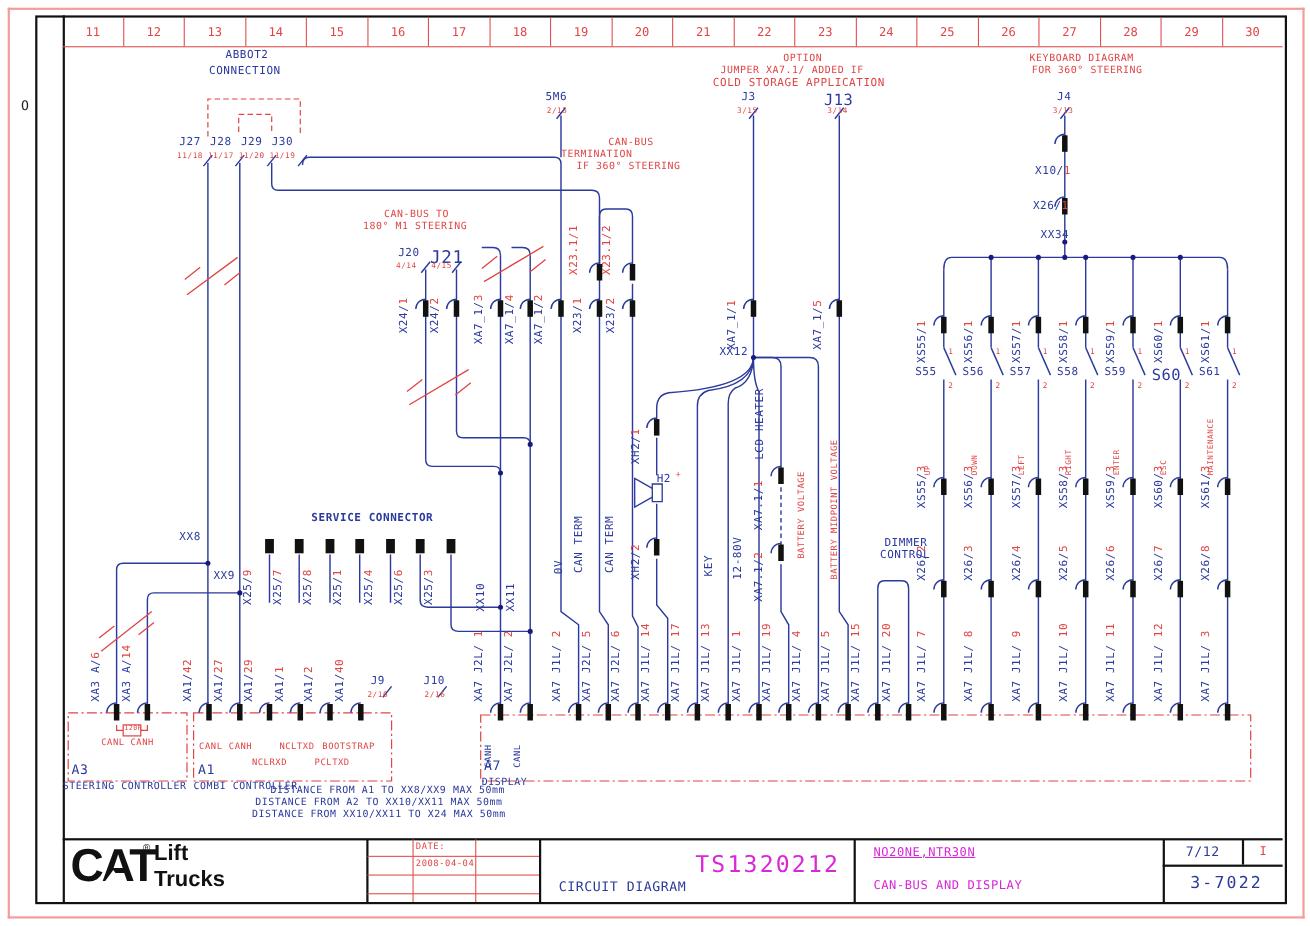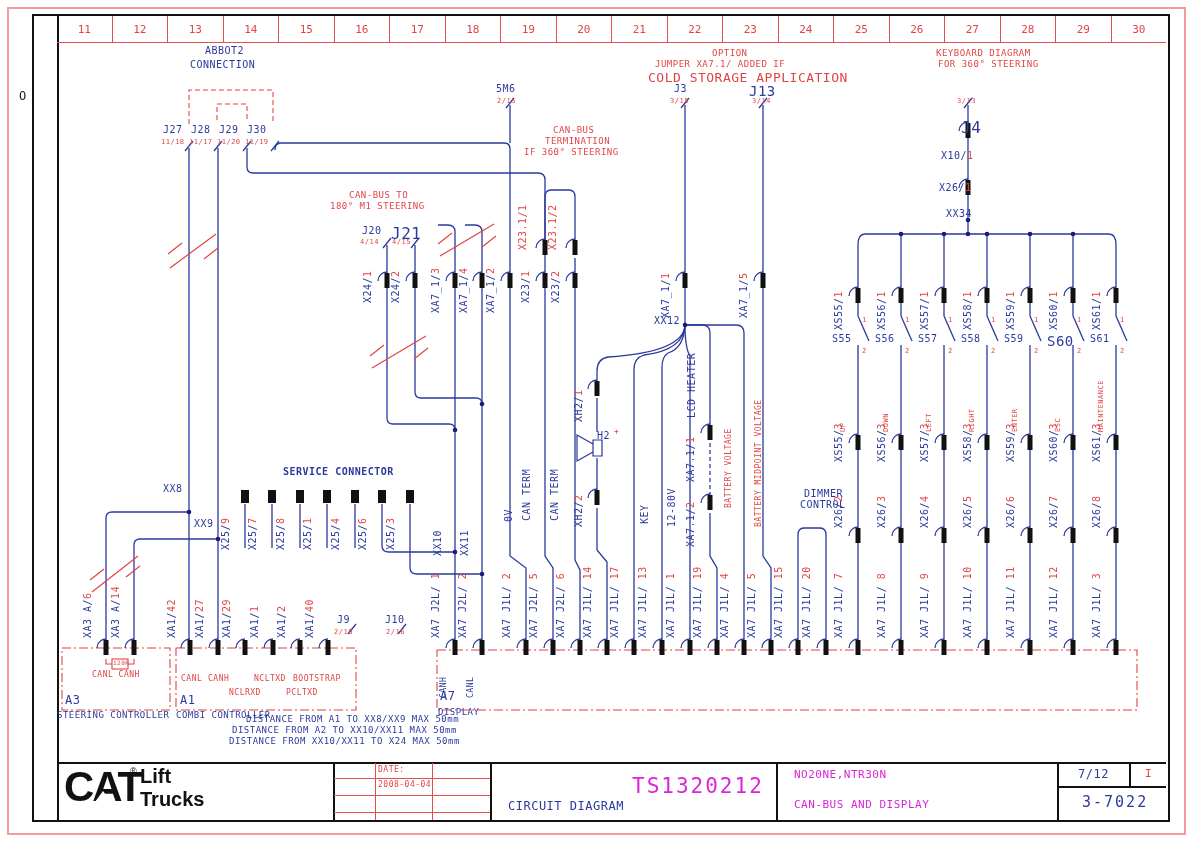--- a/index.html
+++ b/index.html
@@ -313,32 +313,32 @@
       <span class="lbl" style="font-size: 7px; left: 245px; top: 139px;"><span class="r">11/19</span></span>
       <span class="lbl" style="font-size: 9px; left: 349px; top: 191px;"><span class="r">CAN-BUS TO</span></span>
       <span class="lbl" style="font-size: 9px; left: 330px; top: 202px;"><span class="r">180° M1 STEERING</span></span>
       <span class="lbl" style="font-size: 10px; left: 362px; top: 226px;"><span>J20</span></span>
       <span class="lbl" style="font-size: 7px; left: 360px; top: 239px;"><span class="r">4/14</span></span>
       <span class="lbl" style="font-size: 16px; left: 391px; top: 226px;"><span>J21</span></span>
       <span class="lbl" style="font-size: 7px; left: 392px; top: 239px;"><span class="r">4/15</span></span>
       <span class="lbl" style="font-size: 10px; left: 496px; top: 84px;"><span>5M6</span></span>
       <span class="lbl" style="font-size: 7px; left: 497px; top: 98px;"><span class="r">2/15</span></span>
       <span class="lbl" style="font-size: 9px; left: 553px; top: 126px;"><span class="r">CAN-BUS</span></span>
-      <span class="lbl" style="font-size: 9px; left: 545px; top: 137px; text-align: right;"><span class="r">TERMINATION</span></span>
+      <span class="lbl" style="font-size: 9px; left: 510px; top: 137px; text-align: right;"><span class="r">TERMINATION</span></span>
       <span class="lbl" style="font-size: 9px; left: 524px; top: 148px;"><span class="r">IF 360° STEERING</span></span>
       <span class="lbl" style="font-size: 9px; left: 712px; top: 49px;"><span class="r">OPTION</span></span>
       <span class="lbl" style="font-size: 9px; left: 655px; top: 60px;"><span class="r">JUMPER XA7.1/ ADDED IF</span></span>
-      <span class="lbl" style="font-size: 13px; left: 648px; top: 71px;"><span class="r">COLD STORAGE APPLICATION</span></span>
+      <span class="lbl" style="font-size: 10px; left: 648px; top: 71px;"><span class="r">COLD STORAGE APPLICATION</span></span>
       <span class="lbl" style="font-size: 10px; left: 674px; top: 84px;"><span>J3</span></span>
       <span class="lbl" style="font-size: 7px; left: 670px; top: 98px;"><span class="r">3/15</span></span>
       <span class="lbl" style="font-size: 14px; left: 749px; top: 84px;"><span>J13</span></span>
       <span class="lbl" style="font-size: 7px; left: 752px; top: 98px;"><span class="r">3/14</span></span>
       <span class="lbl" style="font-size: 9px; left: 936px; top: 49px;"><span class="r">KEYBOARD DIAGRAM</span></span>
       <span class="lbl" style="font-size: 9px; left: 938px; top: 60px;"><span class="r">FOR 360° STEERING</span></span>
-      <span class="lbl" style="font-size: 16px; left: 961px; top: 84px; margin-top: 36px;"><span>J4</span></span>
+      <span class="lbl" style="font-size: 10px; left: 961px; top: 84px;"><span>J4</span></span>
       <span class="lbl" style="font-size: 7px; left: 957px; top: 98px;"><span class="r">3/13</span></span>
       <span class="lbl" style="font-size: 10px; left: 941px; top: 127px; margin-top: 24px;"><span>X10/</span><span class="r">1</span></span>
       <span class="lbl" style="font-size: 10px; left: 939px; top: 183px;"><span>X26/</span><span class="r">1</span></span>
       <span class="lbl" style="font-size: 10px; left: 946px; top: 209px;"><span>XX34</span></span>
       <span class="lbl" style="font-size: 10px; left: 654px; top: 316px;"><span>XX12</span></span>
       <span class="lbl" style="font-size: 10px; left: 163px; top: 484px;"><span>XX8</span></span>
       <span class="lbl" style="font-size: 10px; left: 194px; top: 519px;"><span>XX9</span></span>
       <span class="lbl" style="font-size: 10px; left: 283px; top: 467px; font-weight: bold;"><span>SERVICE CONNECTOR</span></span>
       <span class="lbl" style="font-size: 10px; left: 804px; top: 489px;"><span>DIMMER</span></span>
       <span class="lbl" style="font-size: 10px; left: 800px; top: 500px;"><span>CONTROL</span></span>
@@ -496,19 +496,19 @@
     <div class="logo-cat">CAT</div>
     <div class="logo-tri"></div>
     <div class="logo-reg">®</div>
     <div class="logo-lift">Lift</div>
     <div class="logo-trucks">Trucks</div>
 
     <span class="lbl allr" style="left:378px;top:766px;font-size:8px;">DATE:</span>
     <span class="lbl allr" style="left:378px;top:781px;font-size:8px;">2008-04-04</span>
     <span class="lbl" style="left:508px;top:800px;font-size:12px;">CIRCUIT DIAGRAM</span>
     <span class="lbl mg" style="left:632px;top:776px;font-size:21px;letter-spacing:2px;">TS1320212</span>
-    <span class="lbl mg" style="left:794px;top:769px;font-size:11px;">NO20NE,NTR30N</span>
+    <span class="lbl mg" style="left:794px;top:769px;font-size:11px;text-decoration:underline;">NO20NE,NTR30N</span>
     <span class="lbl mg" style="left:794px;top:799px;font-size:11px;">CAN-BUS AND DISPLAY</span>
     <span class="lbl" style="left:1078px;top:768px;font-size:12px;">7/12</span>
     <span class="lbl allr" style="left:1145px;top:768px;font-size:11px;">I</span>
     <span class="lbl" style="left:1082px;top:795px;font-size:15px;letter-spacing:2px;">3-7022</span>
   </div>
 </div>
 
 </body></html>

